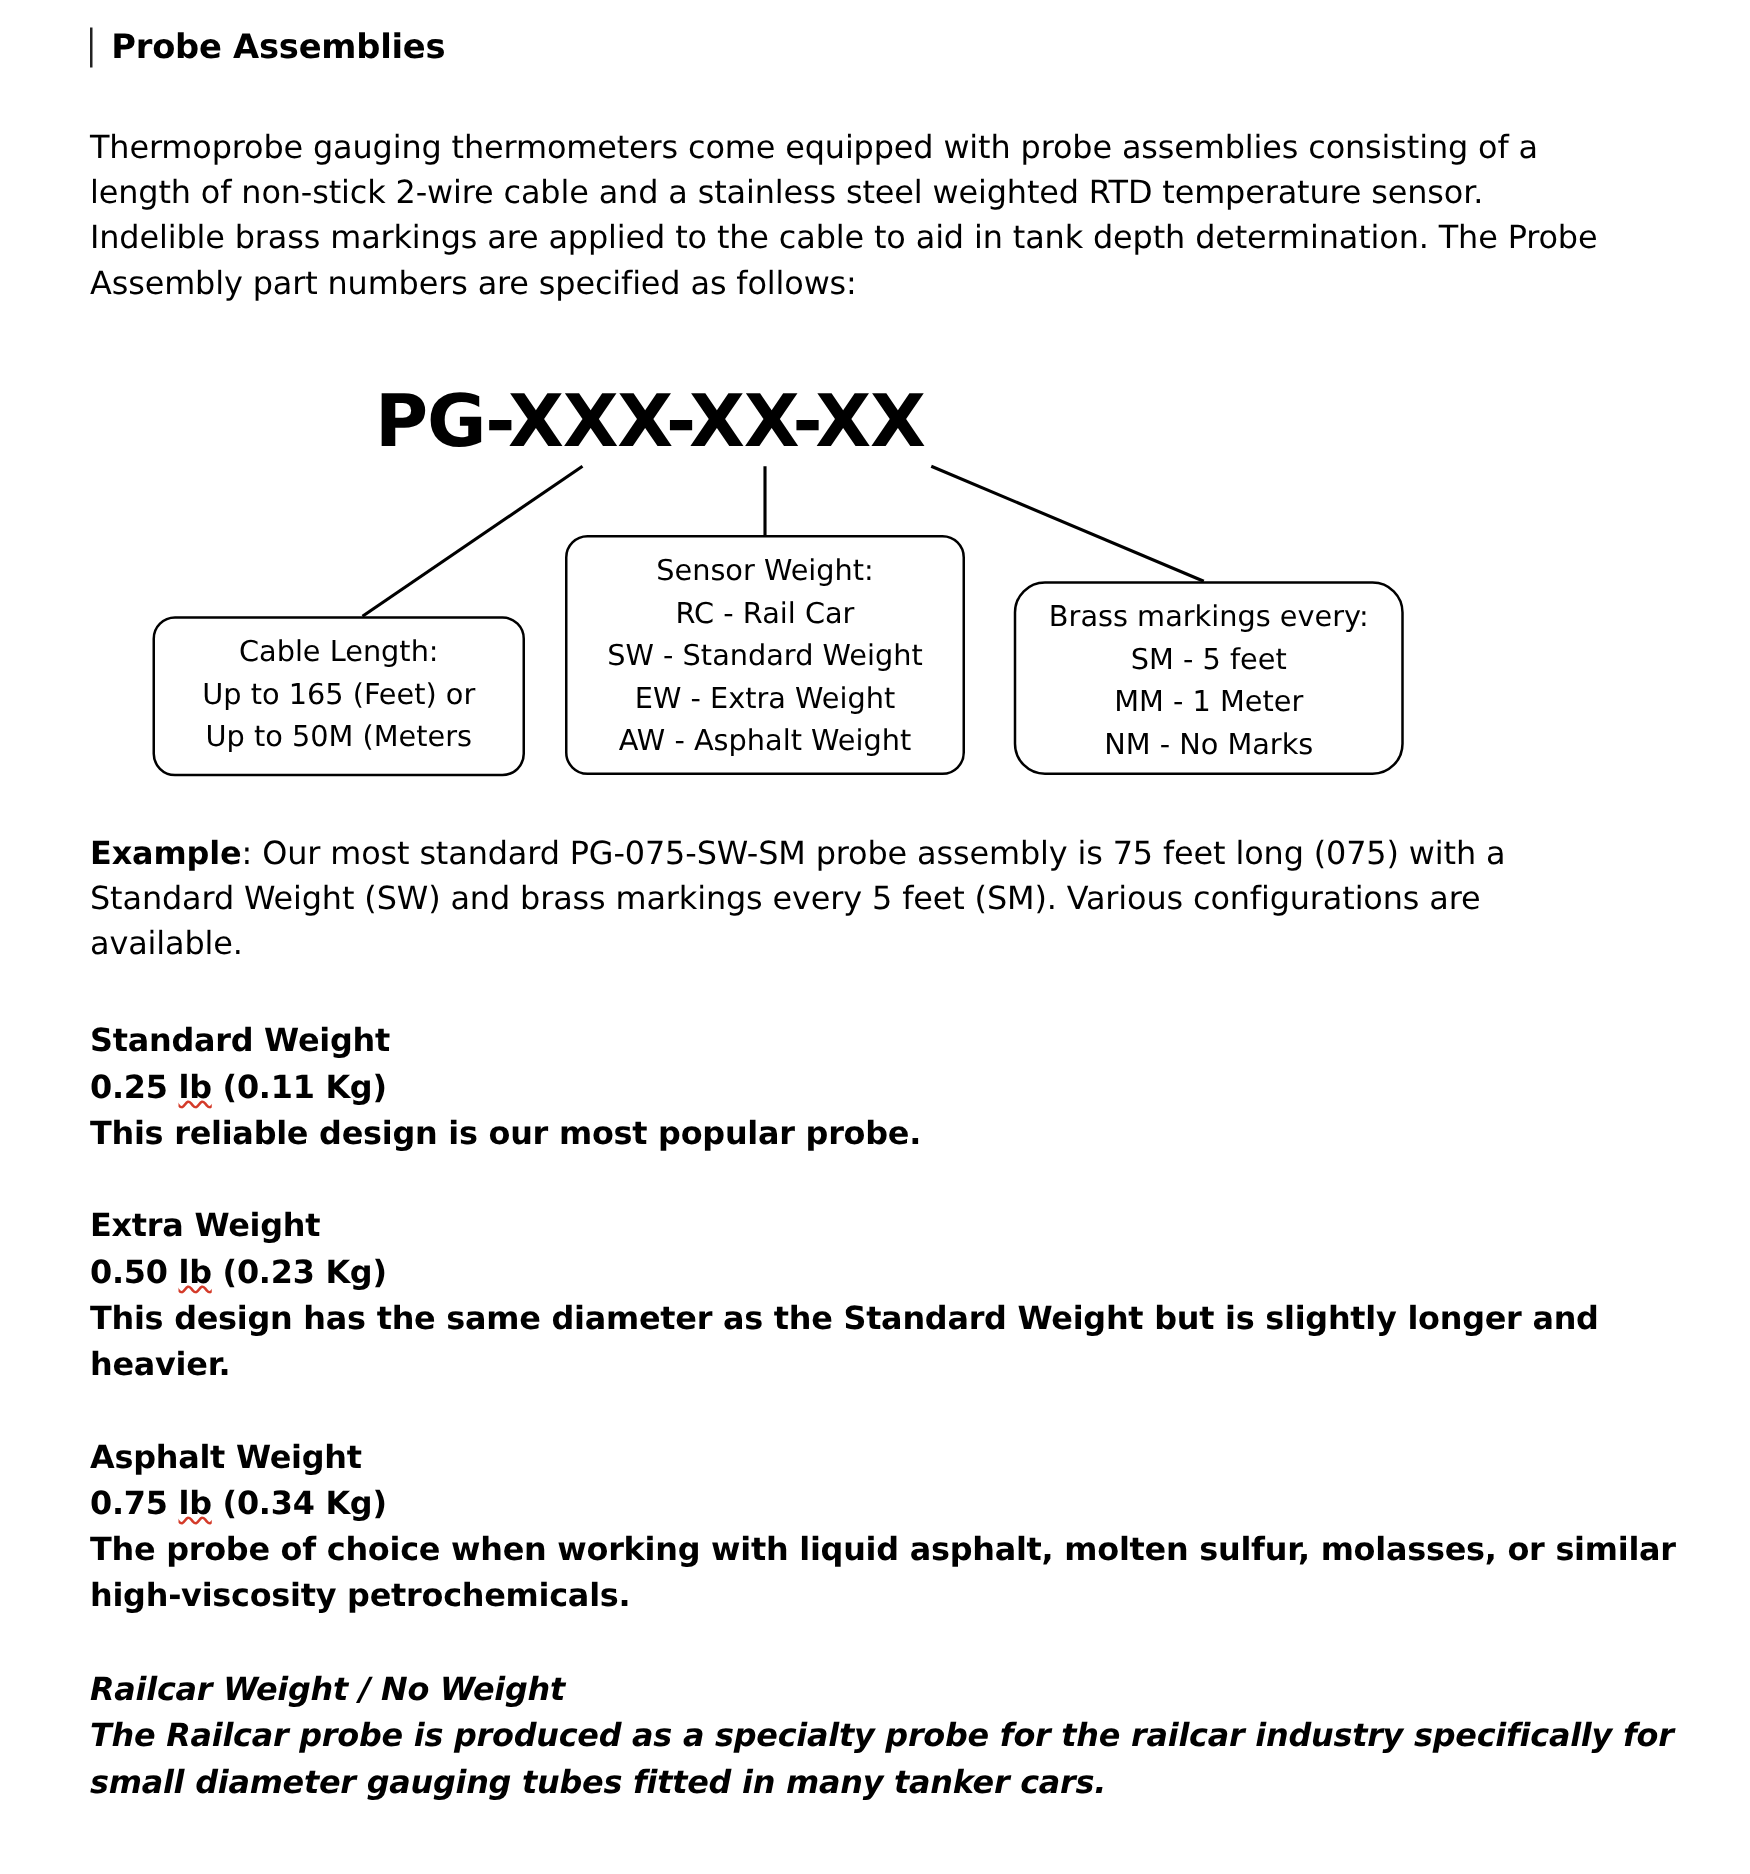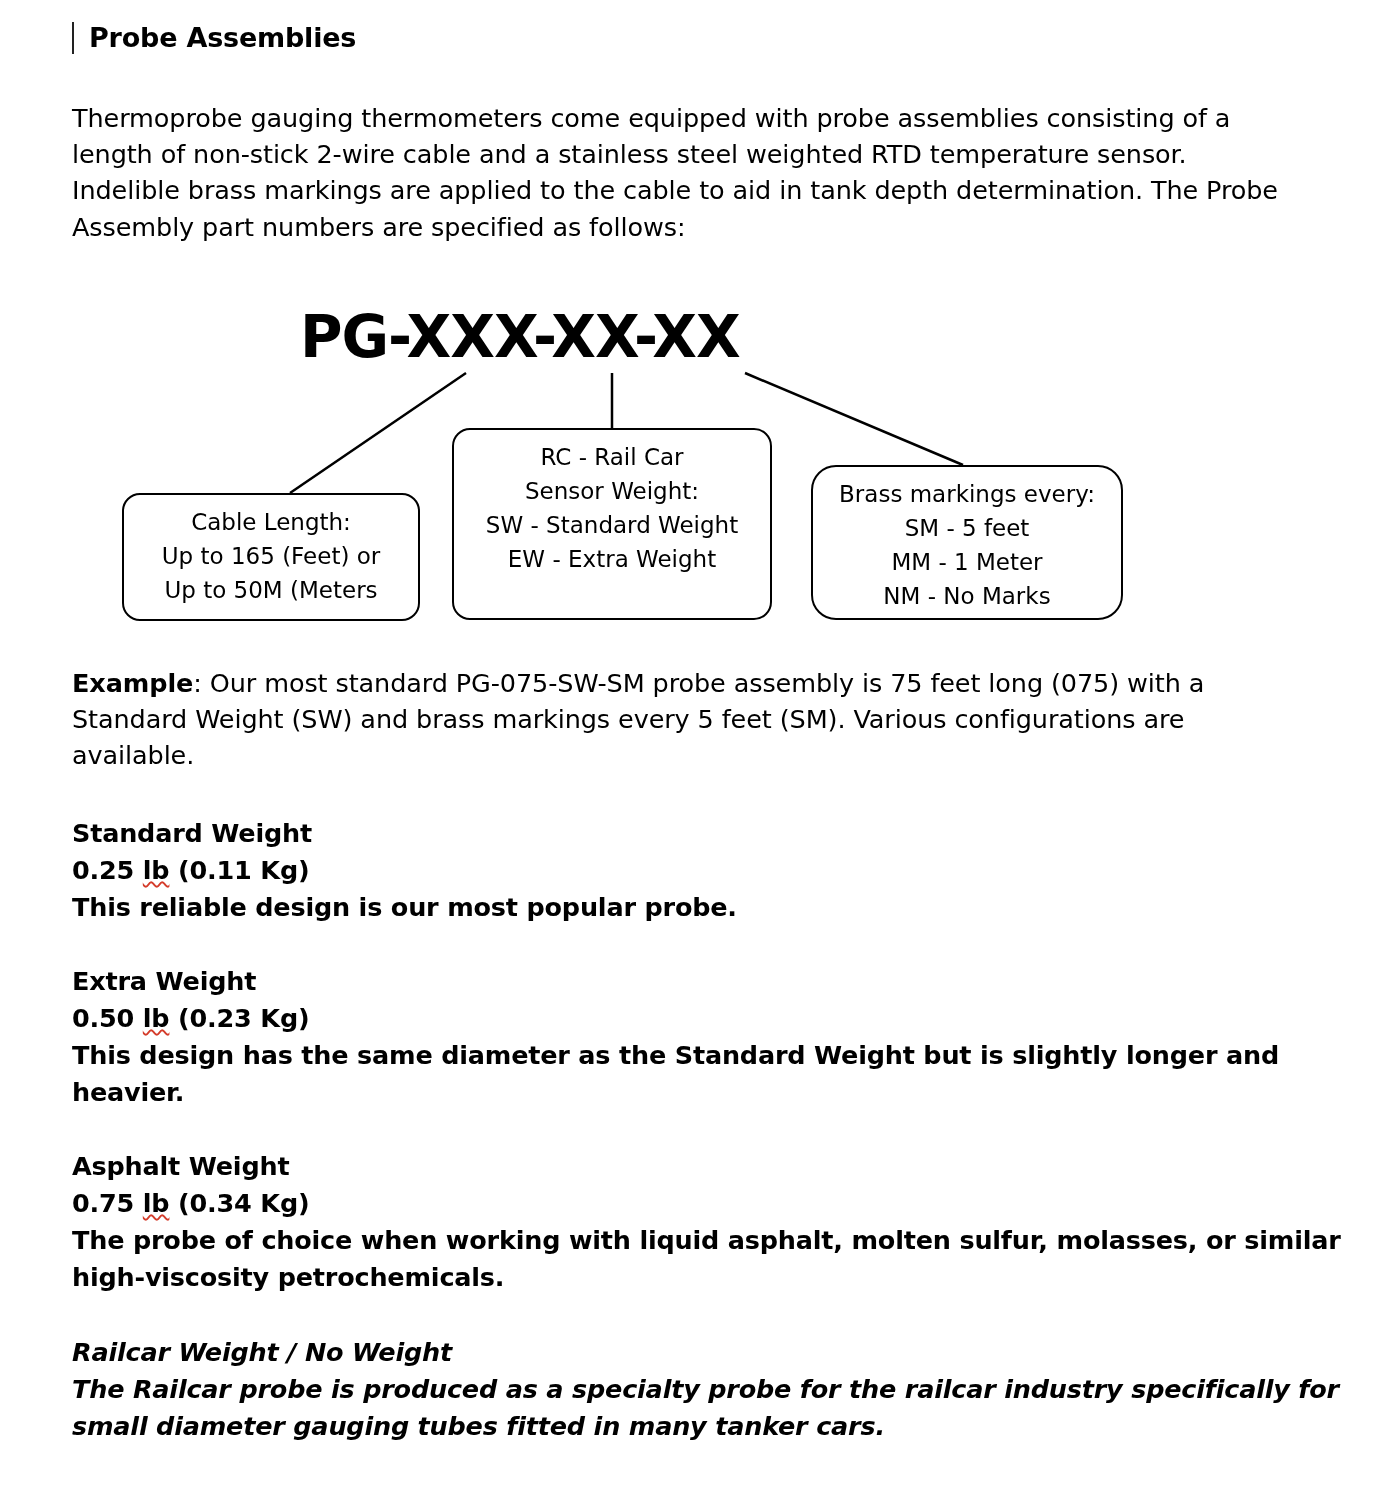--- a/index.html
+++ b/index.html
@@ -164,24 +164,25 @@
       <line x1="745" y1="78" x2="963" y2="170" stroke="#000" stroke-width="2.5"></line>
     </svg>
 
     <div class="callout" id="callout-cable">
       <div class="line">Cable Length:</div>
       <div class="line">Up to 165 (Feet) or</div>
       <div class="line">Up to 50M (Meters</div>
     </div>
 
     <div class="callout" id="callout-sensor">
+      <div class="line">Sensor Weight:</div>
       <div class="line">RC - Rail Car</div>
-      <div class="line">Sensor Weight:</div>
       <div class="line">SW - Standard Weight</div>
       <div class="line">EW - Extra Weight</div>
+      <div class="line">AW - Asphalt Weight</div>
     </div>
 
     <div class="callout" id="callout-marks">
       <div class="line">Brass  markings every:</div>
       <div class="line">SM - 5 feet</div>
       <div class="line">MM - 1 Meter</div>
       <div class="line">NM - No Marks</div>
     </div>
   </div>
 

